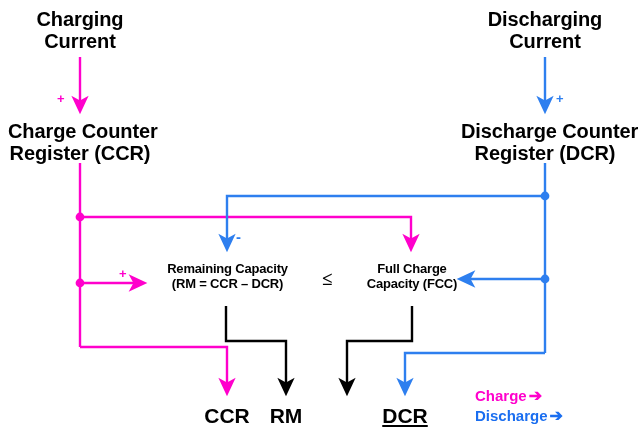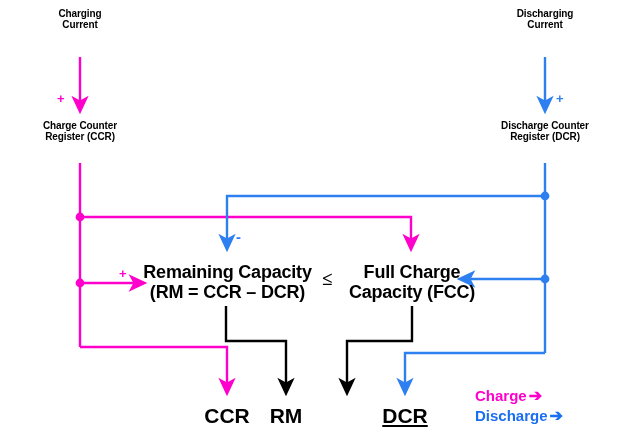--- a/index.html
+++ b/index.html
@@ -25,25 +25,25 @@
   .lbl {
     position: absolute;
     font-family: "Liberation Sans", sans-serif;
     font-weight: bold;
     color: #000000;
     white-space: nowrap;
     line-height: 1.12;
     text-align: center;
   }
   .node-title {
-    font-size: 10px;
+    font-size: 20px;
     letter-spacing: -0.1px;
   }
   .cap-box {
-    font-size: 18px;
+    font-size: 13px;
     letter-spacing: -0.2px;
   }
   .outlbl {
     font-size: 21px;
     letter-spacing: 0px;
   }
   .sign {
     position: absolute;
     font-family: "Liberation Sans", sans-serif;
     font-weight: bold;

